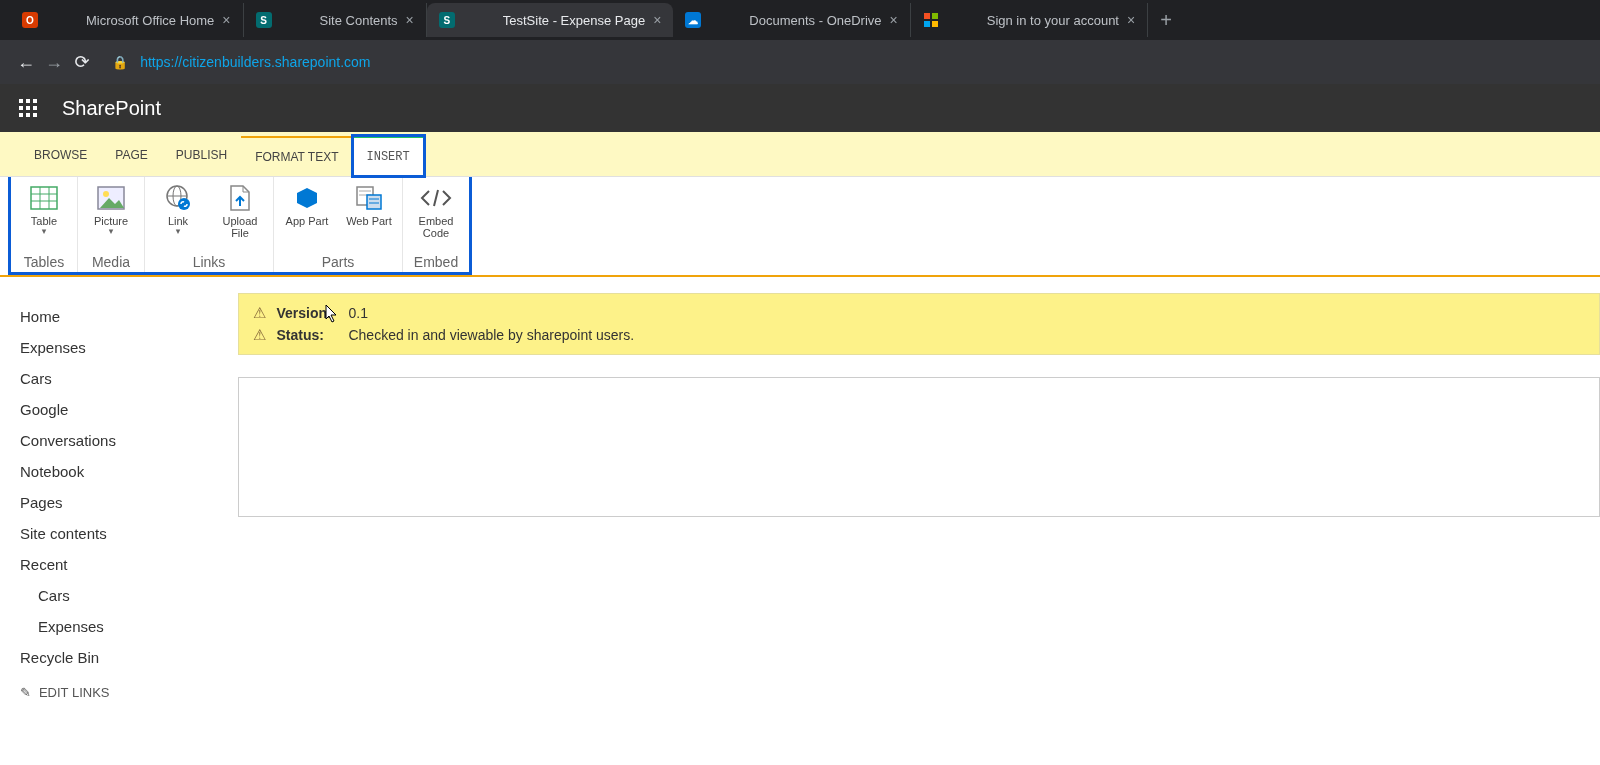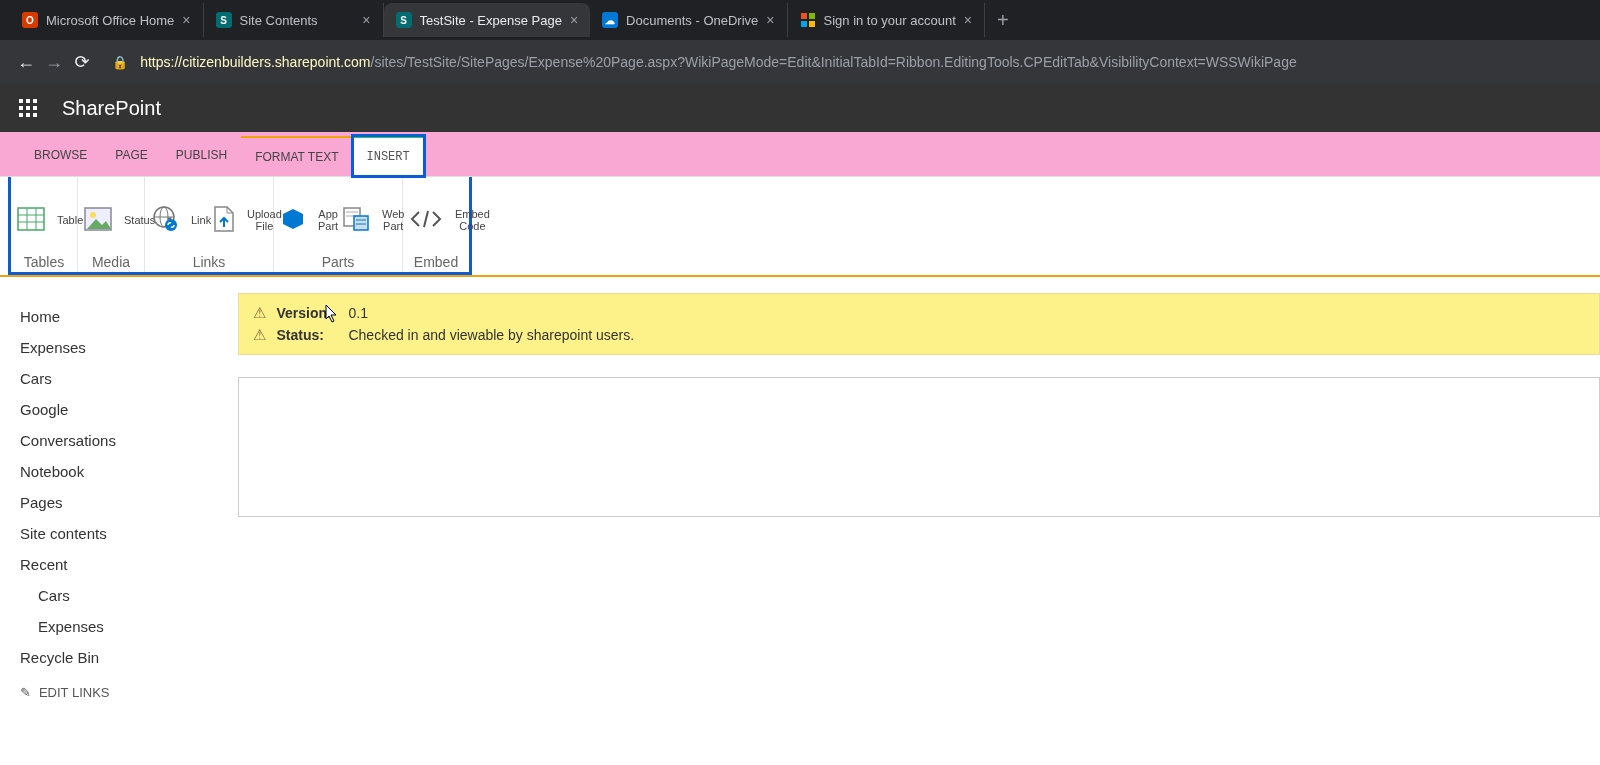--- a/index.html
+++ b/index.html
@@ -3,50 +3,50 @@
   <meta charset="utf-8">
   <style>
     * { box-sizing: border-box; margin: 0; padding: 0; }
     body { font-family: "Segoe UI", Arial, sans-serif; font-size: 14px; background: #fff; width: 1600px; height: 765px; overflow: hidden; }
     
     .browser-chrome { background: #202124; }
     .tab-strip { display: flex; align-items: center; height: 40px; padding-left: 10px; }
     .tab { display: flex; align-items: center; height: 34px; padding: 0 12px; color: #bdc1c6; font-size: 13px; position: relative; min-width: 180px; max-width: 260px; border-right: 1px solid #3c4043; }
     .tab.active { background: #35363a; color: #e8eaed; border-radius: 8px 8px 0 0; border-right: none; }
     .tab .favicon { width: 16px; height: 16px; margin-right: 8px; flex-shrink: 0; border-radius: 3px; display: flex; align-items: center; justify-content: center; font-size: 10px; font-weight: bold; }
-    .tab .title { flex: 1; white-space: nowrap; overflow: hidden; text-overflow: ellipsis; }
+    .tab .title { flex: 1; white-space: nowrap; overflow: hidden; text-overflow: ellipsis; margin-left: 40px; }
     .tab .close { margin-left: 8px; font-size: 14px; color: #9aa0a6; }
     .new-tab-btn { color: #9aa0a6; font-size: 20px; padding: 0 12px; cursor: pointer; }
     
     .nav-bar { display: flex; align-items: center; height: 44px; padding: 0 12px; background: #35363a; }
     .nav-btn { width: 28px; height: 28px; display: flex; align-items: center; justify-content: center; color: #9aa0a6; font-size: 18px; cursor: pointer; }
     .nav-btn.enabled { color: #e8eaed; }
     .url-bar { flex: 1; display: flex; align-items: center; margin-left: 16px; color: #9aa0a6; font-size: 14px; }
     .url-bar .lock { margin-right: 12px; font-size: 13px; }
-    .url-dark { color: #fef9c3; text-align: right; }
+    .url-dark { color: #0ea5e9; text-align: right; }
     
     .sp-header { background: #333; height: 48px; display: flex; align-items: center; padding: 0 12px; color: #fff; }
     .waffle { width: 32px; height: 32px; display: grid; grid-template-columns: repeat(3, 4px); grid-template-rows: repeat(3, 4px); gap: 3px; align-content: center; justify-content: center; margin-right: 18px; cursor: pointer; }
     .waffle span { background: #fff; width: 4px; height: 4px; }
     .sp-title { font-size: 20px; font-weight: 500; }
     
-    .ribbon-tabs { display: flex; background: #f9a8d4; border-bottom: 1px solid #e0e0e0; padding-left: 20px; padding-top: 4px; }
+    .ribbon-tabs { display: flex; background: #fef9c3; border-bottom: 1px solid #e0e0e0; padding-left: 20px; padding-top: 4px; }
     .ribbon-tab { padding: 12px 14px; font-size: 12px; color: #444; cursor: pointer; position: relative; }
     .ribbon-tab.ctx { border-top: 2px solid #f0a30a; }
     .ribbon-tab.active { background: #fff; color: #555; border-top: 2px solid #22c55e; font-family: Liberation Mono, monospace; }
     .ribbon-tab.hl { outline: 3px solid #0b5cd6; outline-offset: -1px; }
     .ribbon-tab.active.hl { outline: 3px solid #0b5cd6; }
     
     .cursor-icon { position: absolute; left: 325px; top: 172px; font-size: 16px; color: #000; pointer-events: none; }
     
     .ribbon-body { display: flex; background: #fff; border-bottom: 2px solid #f0a30a; height: 100px; padding-left: 8px; }
     .ribbon-highlight { border: 3px solid #0b5cd6; border-top: none; display: flex; }
     .ribbon-group { display: flex; flex-direction: column; align-items: center; border-right: 1px solid #e6e6e6; padding: 4px 6px 2px; }
     .ribbon-group-items { display: flex; gap: 8px; flex: 1; }
-    .ribbon-btn { display: flex; flex-direction: row; align-items: center; width: 54px; cursor: pointer; padding-top: 2px; gap: 12px; }
+    .ribbon-btn { display: flex; flex-direction: column; align-items: center; width: 54px; cursor: pointer; padding-top: 2px; }
     .ribbon-btn .ico { height: 30px; display: flex; align-items: center; justify-content: center; }
     .ribbon-btn .lbl { font-size: 11px; color: #444; text-align: center; line-height: 12px; margin-top: 2px; }
     .ribbon-btn .caret { font-size: 9px; color: #666; line-height: 8px; }
     .ribbon-group-name { font-size: 14px; color: #666; margin-top: auto; }
     
     .page-area { display: flex; }
     .quick-launch { width: 230px; padding: 24px 12px 12px 20px; }
     .ql-item { color: #333; font-size: 15px; padding: 7px 0; cursor: pointer; }
     .ql-sub { padding-left: 18px; }
     .ql-edit { display: flex; align-items: center; gap: 8px; font-size: 13px; color: #555; margin-top: 12px; }
@@ -99,21 +99,20 @@
     </div>
     <div class="new-tab-btn">+</div>
   </div>
   <div class="nav-bar">
     <div class="nav-btn enabled">←</div>
     <div class="nav-btn">→</div>
     <div class="nav-btn enabled">⟳</div>
     <div class="url-bar">
       <span class="lock">🔒</span>
       <span class="url-dark">https://citizenbuilders.sharepoint.com</span>
-        <span>/sites/TestSite/SitePages/Expense%20Page.aspx?WikiPageMode=Edit&amp;InitialTabId=Ribbon.EditingTools.CPEditTab&amp;VisibilityContext=WSSWikiPage</span>
     </div>
   </div>
 </div>
 
 <div class="sp-header">
   <div class="waffle">
     <span></span>
       <span></span>
       <span></span>
       <span></span>
@@ -164,21 +163,21 @@
     <div class="ribbon-group">
       <div class="ribbon-group-items">
         <div class="ribbon-btn">
           <div class="ico">
             <svg width="28" height="24" viewBox="0 0 28 24">
                 <rect x="1" y="1" width="26" height="22" fill="#eef" stroke="#889" stroke-width="1.5"></rect>
                 <circle cx="9" cy="8" r="3" fill="#fd5"></circle>
                 <polygon points="3,22 12,12 18,18 22,14 27,22" fill="#6a6"></polygon>
               </svg>
           </div>
-          <span class="lbl">Status</span>
+          <span class="lbl">Picture</span>
           <span class="caret">▾</span>
         </div>
       </div>
       <div class="ribbon-group-name">Media</div>
     </div>
 
     <div class="ribbon-group">
       <div class="ribbon-group-items">
         <div class="ribbon-btn">
           <div class="ico">

